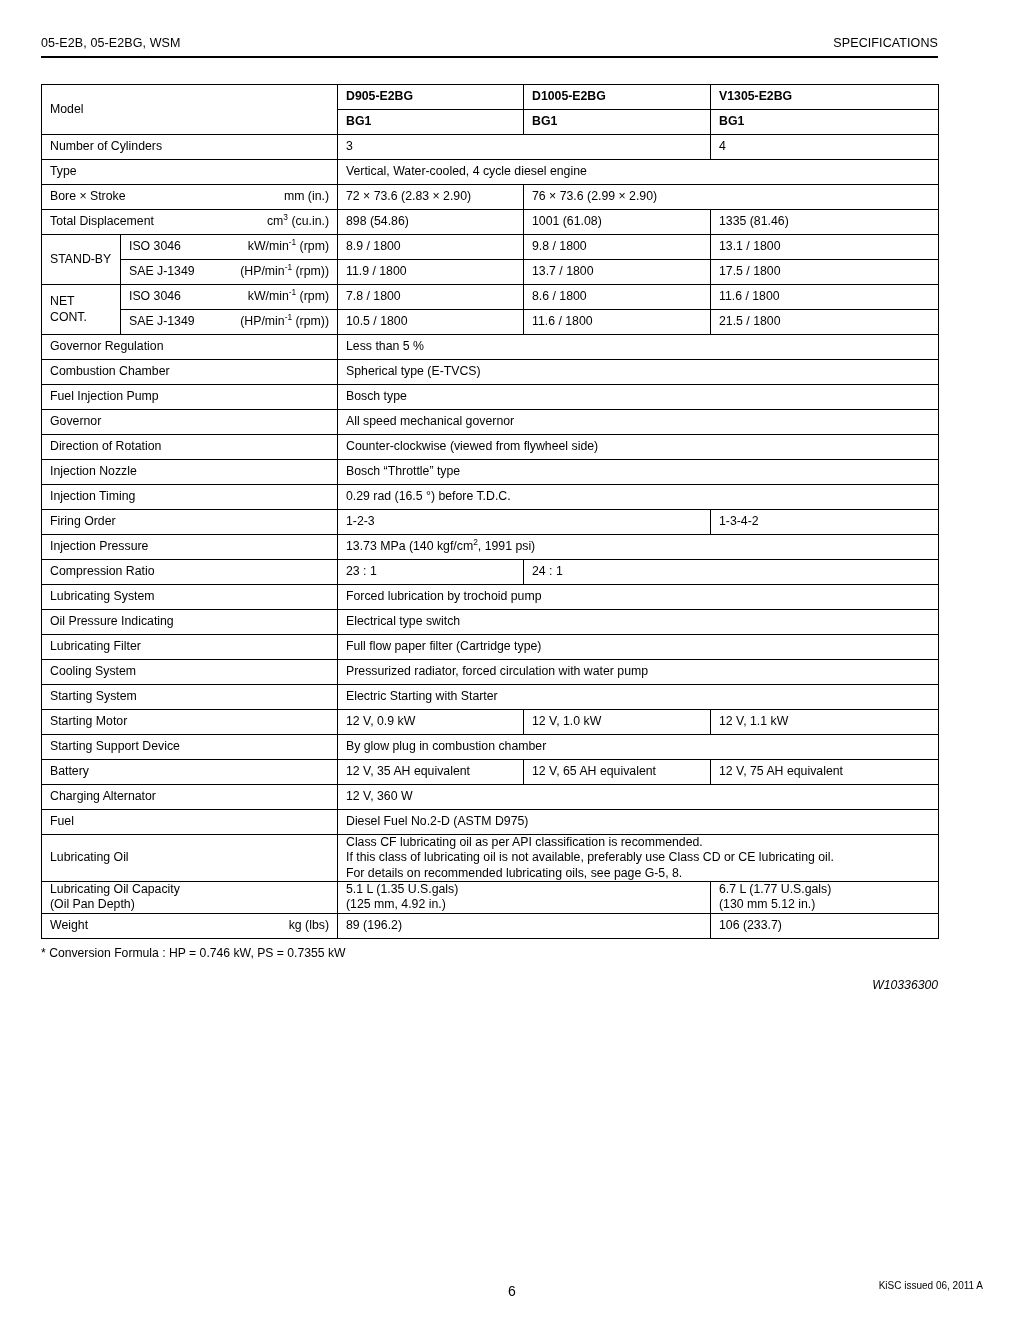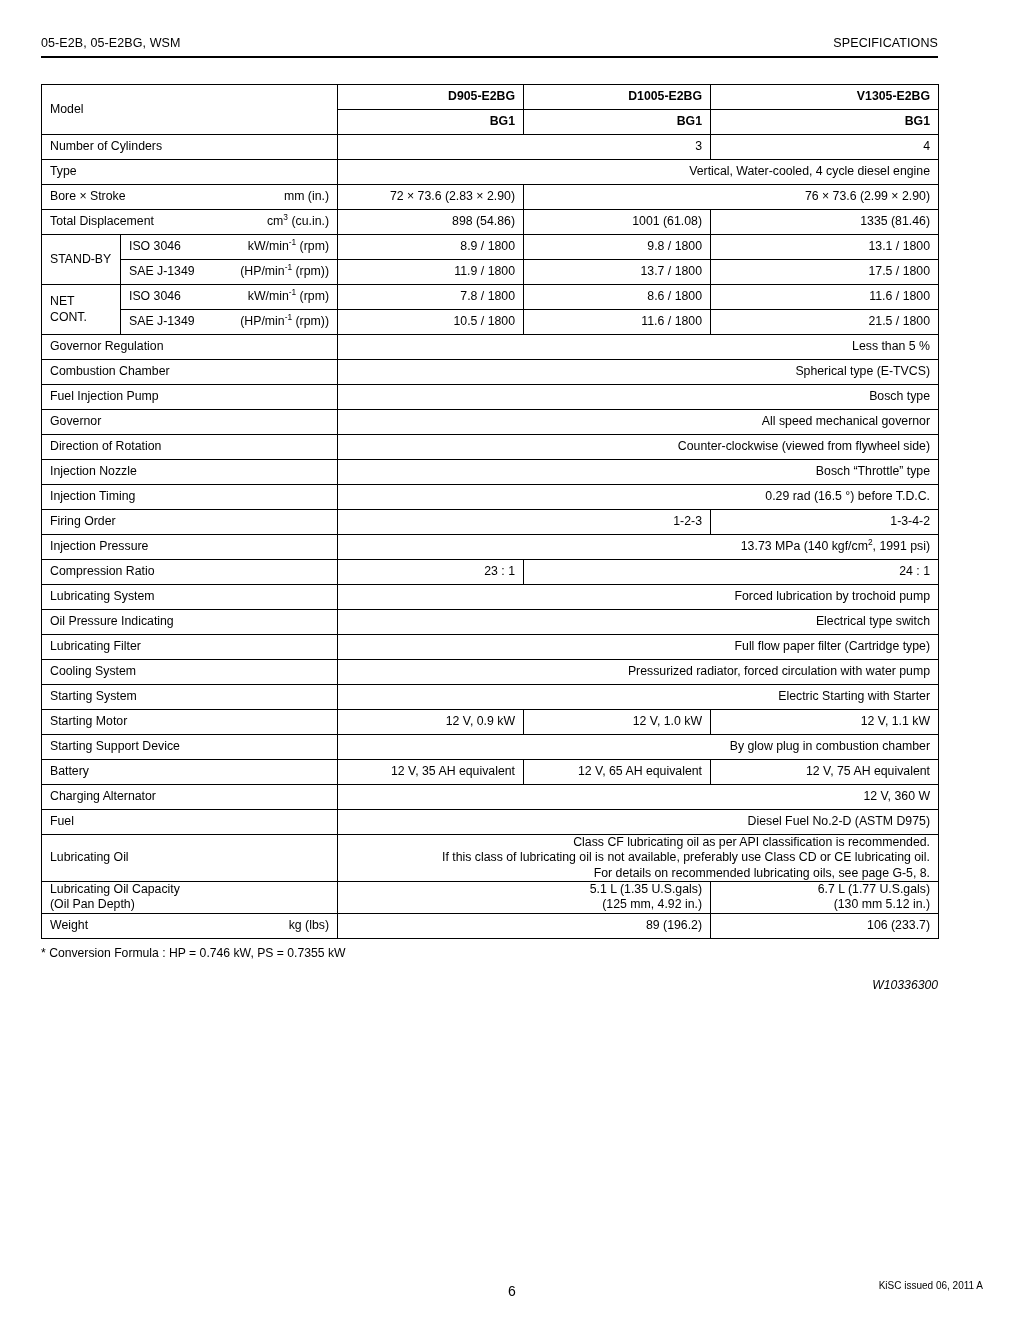--- a/index.html
+++ b/index.html
@@ -53,21 +53,21 @@
     font-size: 12.3px;
   }
   .spec-table td {
     border: 1px solid #000;
     padding: 0 8px;
     height: 24px;
     vertical-align: middle;
     line-height: 1.25;
   }
   .lbl          { text-align: left; }
-  .ctr          { text-align: right; }
+  .ctr          { text-align: left; }
   .bold         { font-weight: bold; }
   .unit-row {
     display: flex;
     justify-content: space-between;
     align-items: center;
     width: 100%;
     text-align: right;
   }
   .sub-lbl {
     padding-left: 8px;

